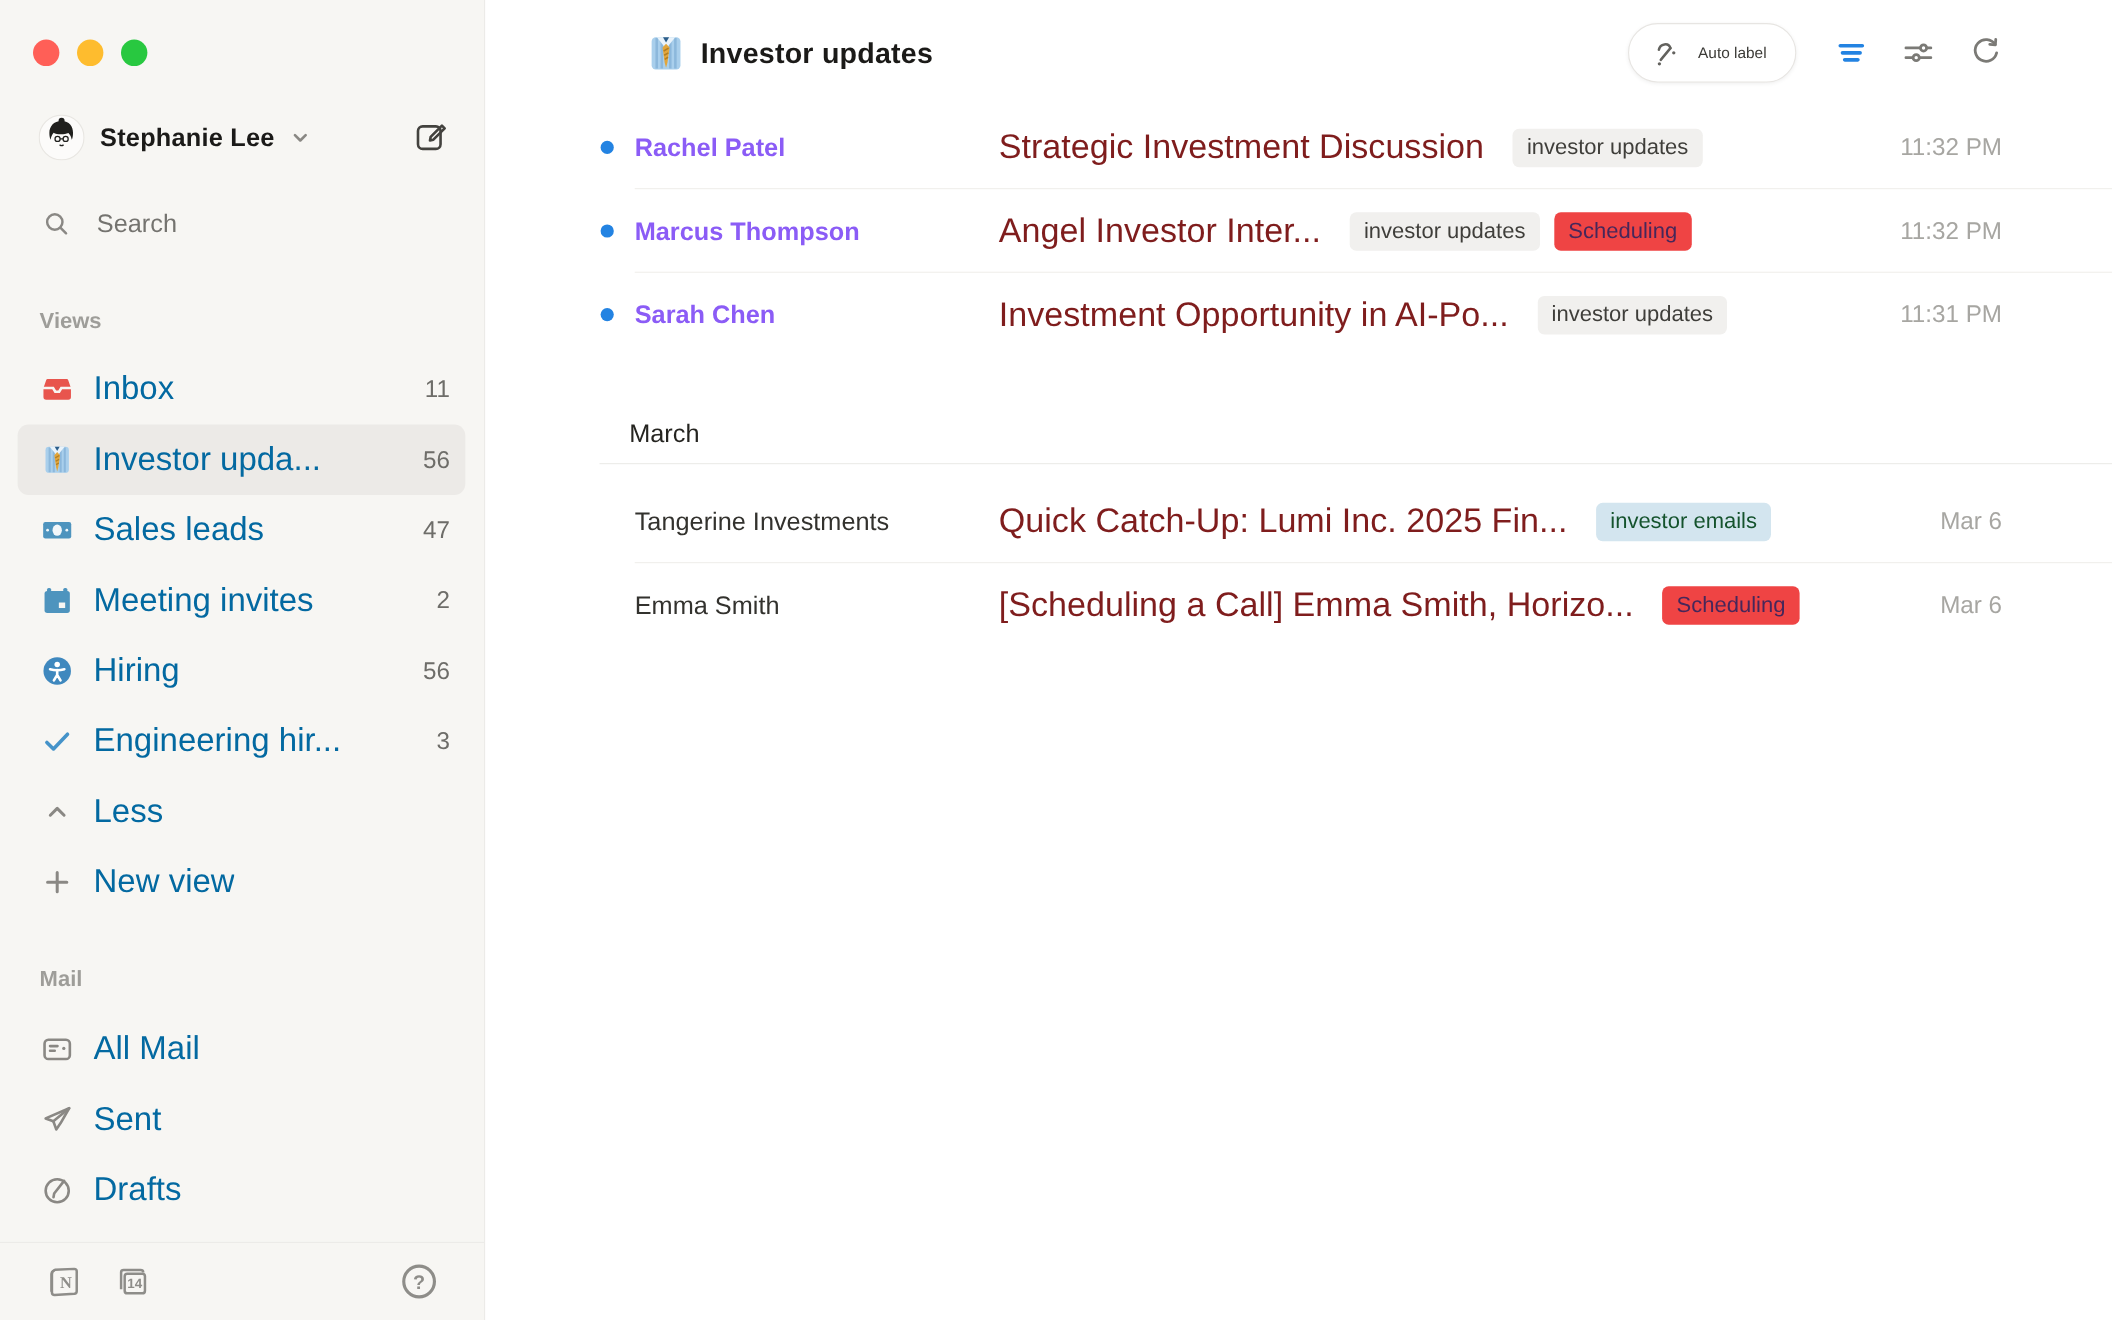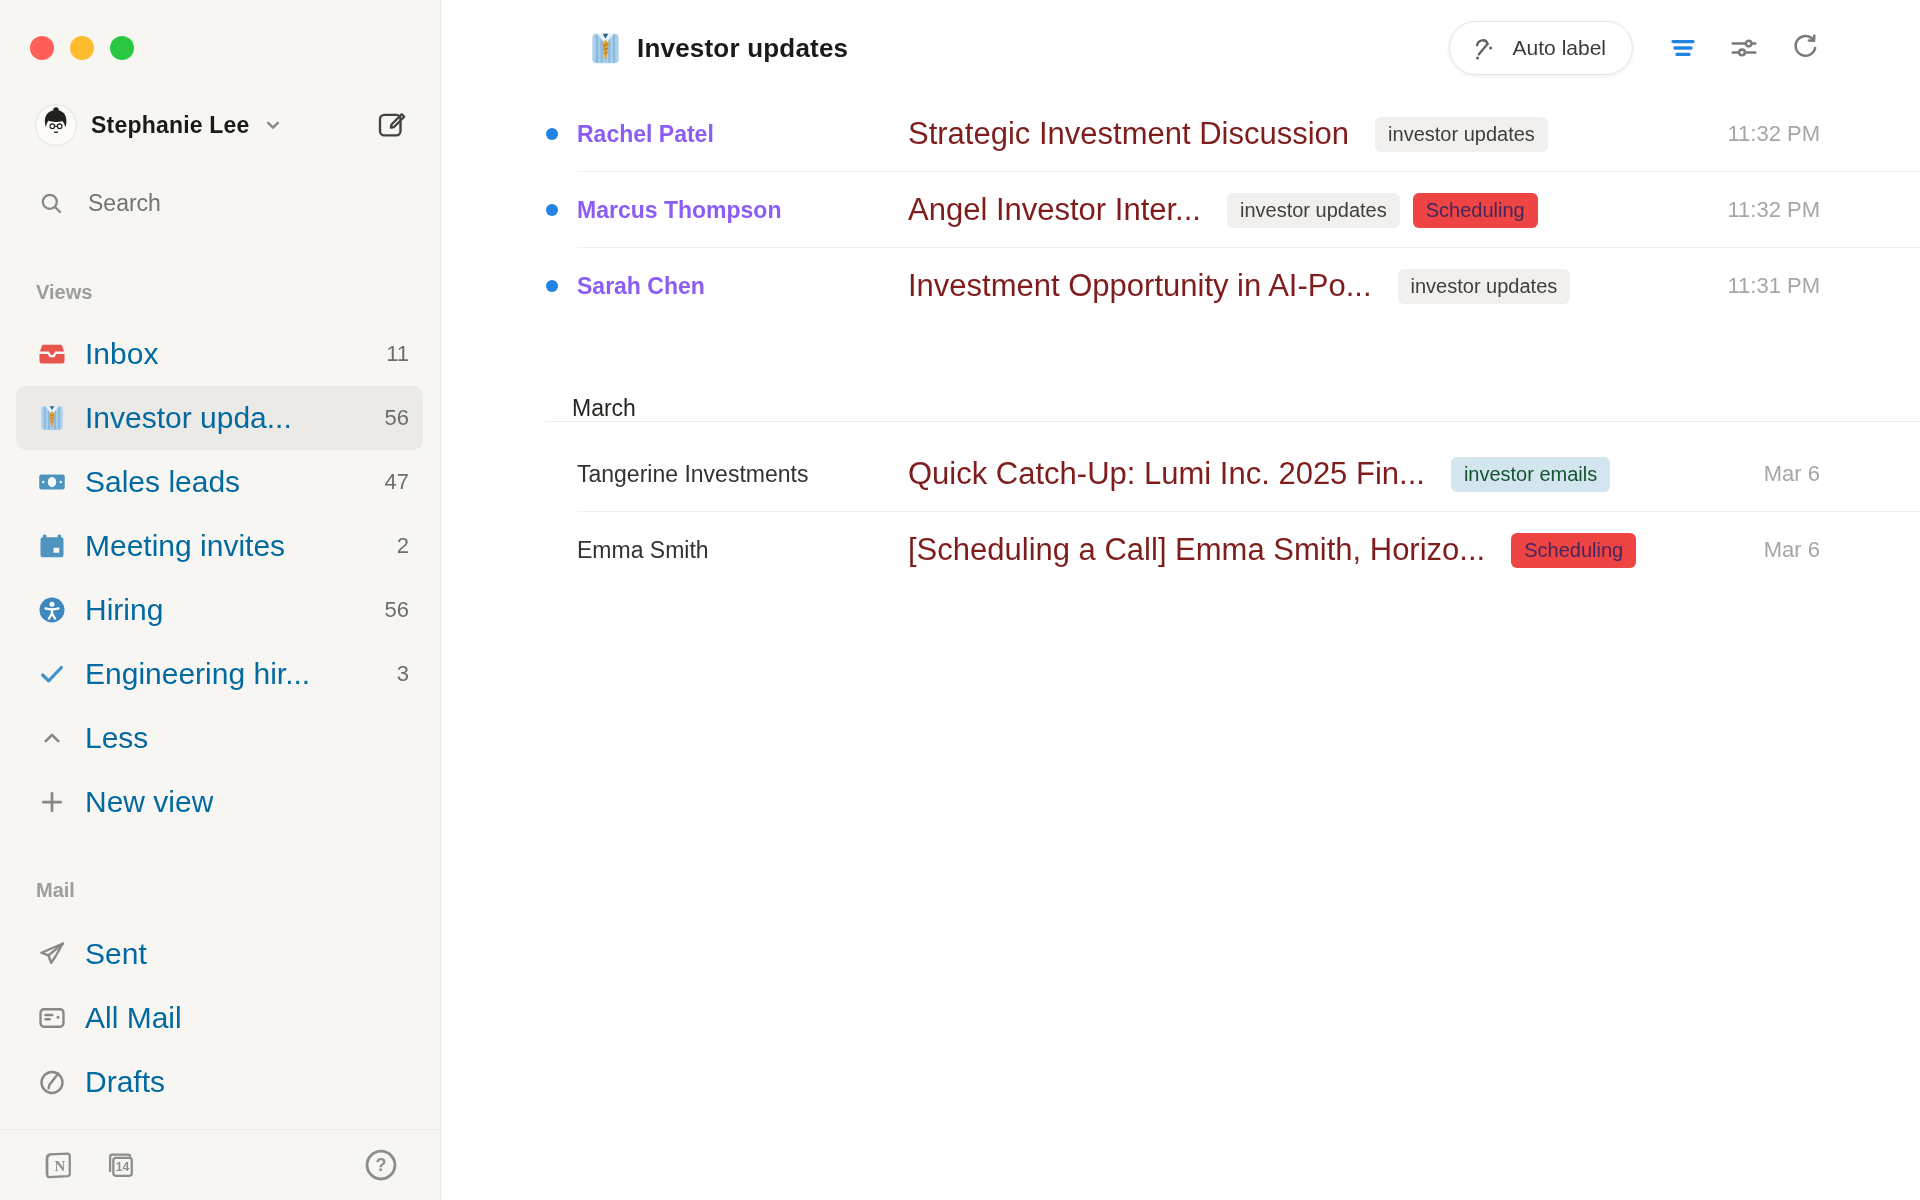--- a/index.html
+++ b/index.html
@@ -34,39 +34,39 @@
   .f-icon + .f-icon { margin-left:30px; }
   .help { margin-left:auto; width:36px; height:36px; cursor:pointer; }
 
   
   .main { flex:1; background:#FFFFFF; }
   .main-header { height:96px; display:flex; align-items:center; padding-left:146px; padding-right:99px; }
   .title-icon { width:37px; height:37px; }
   .page-title { margin-left:13px; font-size:26px; font-weight:700; color:#1B1A18; letter-spacing:.2px; }
   .auto-label-btn { margin-left:auto; height:54px; display:flex; align-items:center; padding:0 26px 0 22px; background:#FFFFFF; border:1px solid #E7E5E2; border-radius:27px; box-shadow:0 1px 4px rgba(0,0,0,.07); cursor:pointer; }
   .auto-label-btn .al-icon { width:29px; height:29px; }
-  .auto-label-btn .al-text { margin-left:12px; font-size:21px; color:#3B3A36; }
+  .auto-label-btn .al-text { margin-left:12px; font-size:14px; color:#3B3A36; }
   .hdr-icon { width:32px; height:32px; cursor:pointer; }
   .hdr-icon.filter { margin-left:34px; }
   .hdr-icon + .hdr-icon { margin-left:29px; }
 
   .email-row { position:relative; height:76px; display:flex; align-items:center; padding-left:136px; padding-right:100px; cursor:pointer; }
   .email-row.has-divider::after { content:""; position:absolute; left:136px; right:0; bottom:0; height:1px; background:#F0EFEC; }
   .unread-dot { position:absolute; left:105px; top:50%; margin-top:-6px; width:12px; height:12px; border-radius:50%; background:#2383E2; }
   .sender { width:331px; flex:0 0 331px; font-size:23px; color:#33322E; white-space:nowrap; overflow:hidden; }
   .email-row.unread .sender { font-weight:700; color:#8b5cf6; }
   .subject { font-size:31px; color:#7f1d1d; white-space:nowrap; }
   .badges { display:flex; gap:13px; margin-left:26px; }
   .badge { height:35px; display:flex; align-items:center; padding:0 13px; border-radius:6px; font-size:20px; font-weight:500; white-space:nowrap; }
   .badge.gray { background:#F1F0EE; color:#3F3E3A; }
   .badge.purple { background:#ef4444; color:#46275A; }
   .badge.blue { background:#D3E5EF; color:#14532d; }
   .time { margin-left:auto; padding-left:20px; font-size:22px; color:#A7A6A2; white-space:nowrap; }
 
-  .group-header { position:relative; height:62px; margin-top:36px; display:flex; align-items:flex-end; padding-left:131px; font-size:23px; color:#252420; }
+  .group-header { position:relative; height:62px; margin-top:36px; display:flex; align-items:flex-end; padding-left:131px; padding-bottom:14px; font-size:23px; color:#252420; }
   .group-header::after { content:""; position:absolute; left:104px; right:0; bottom:0; height:1px; background:#ECEBE8; }
   .group-gap { height:14px; }
 </style>
 </head>
 <body>
 
 <div class="app">
 
   <aside class="sidebar">
 
@@ -182,33 +182,33 @@
             <path d="M12 5v14M5 12h14"></path>
           </svg>
         <span class="it-label">New view</span>
       </div>
     </nav>
 
     <div class="section-label mail">Mail</div>
 
     <nav class="items mail-items">
       <div class="side-item">
-        <svg class="it-icon" viewBox="0 0 24 24" fill="none" stroke="#8A8884" stroke-width="1.9" stroke-linejoin="round" stroke-linecap="round">
-            <path d="M20.7 3.6 3.6 11l5.6 2.1 2.1 5.9 3.2-4.6 6.2-10.8z"></path>
-            <path d="M9.2 13.1 20.7 3.6"></path>
-          </svg>
-        <span class="it-label">Sent</span>
-      </div>
-      <div class="side-item">
         <svg class="it-icon" viewBox="0 0 24 24" fill="none" stroke="#8A8884" stroke-width="1.9" stroke-linecap="round">
             <rect x="2.8" y="5" width="18.4" height="14" rx="2.8"></rect>
             <path d="M6.8 9.6h5.4M6.8 13h3.4"></path>
             <circle cx="16.8" cy="11.3" r="1.2" fill="#8A8884" stroke="none"></circle>
           </svg>
         <span class="it-label">All Mail</span>
+      </div>
+      <div class="side-item">
+        <svg class="it-icon" viewBox="0 0 24 24" fill="none" stroke="#8A8884" stroke-width="1.9" stroke-linejoin="round" stroke-linecap="round">
+            <path d="M20.7 3.6 3.6 11l5.6 2.1 2.1 5.9 3.2-4.6 6.2-10.8z"></path>
+            <path d="M9.2 13.1 20.7 3.6"></path>
+          </svg>
+        <span class="it-label">Sent</span>
       </div>
       <div class="side-item">
         <svg class="it-icon" viewBox="0 0 24 24" fill="none" stroke="#8A8884" stroke-width="1.9" stroke-linecap="round">
             <circle cx="12" cy="12.4" r="8.4"></circle>
             <path d="M17 5.2 9.8 14.4l-.5 2.7"></path>
           </svg>
         <span class="it-label">Drafts</span>
       </div>
     </nav>
 

